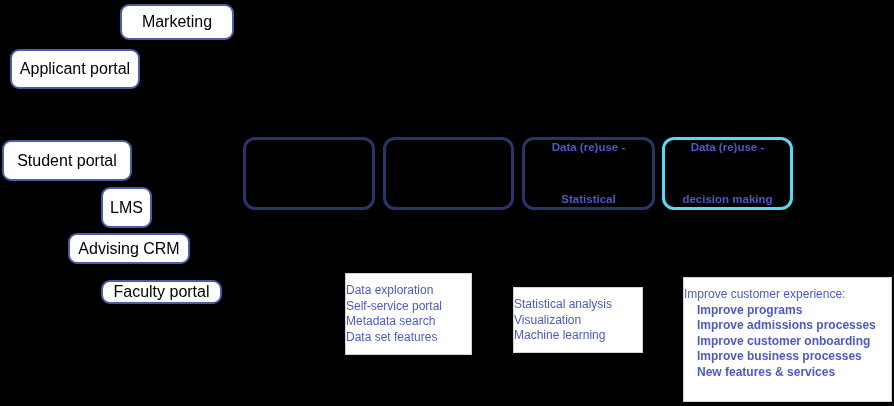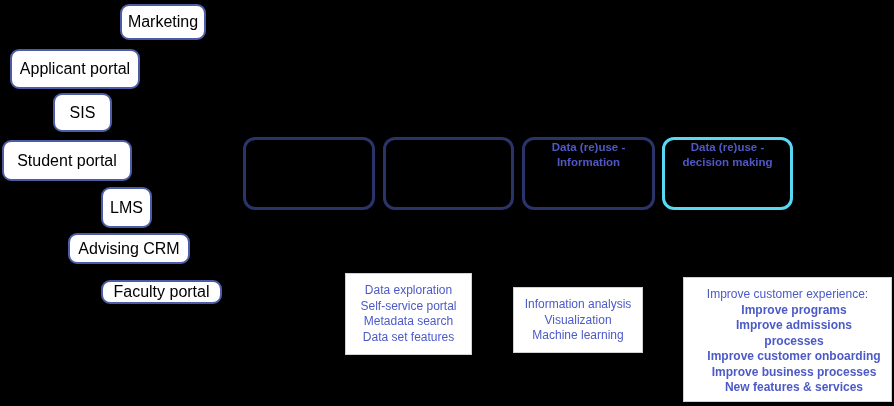--- a/index.html
+++ b/index.html
@@ -19,46 +19,42 @@
     position:absolute;box-sizing:border-box;
     background:#ffffff;border:2.5px solid var(--src-border);border-radius:9px;
     color:#000000;font-size:16px;
     display:flex;align-items:center;justify-content:center;text-align:center;
   }
 
   .stage{
     position:absolute;box-sizing:border-box;top:137px;height:73px;
     background:var(--bg);border:3px solid var(--stage-border);border-radius:12px;
     color:var(--stage-text);font-size:11.5px;font-weight:bold;line-height:1.3;
-    display:flex;flex-direction:column;align-items:center;justify-content:flex-start;text-align:center;
+    display:flex;flex-direction:column;align-items:center;justify-content:space-between;text-align:center;
   }
   .stage.highlight{border-color:var(--highlight-border);}
 
   .panel{
     position:absolute;box-sizing:border-box;
     background:#ffffff;border:1.5px solid var(--panel-border);
     color:var(--panel-text);font-size:12px;line-height:15.5px;
-    padding:9px 8px;
-    text-align:center;
+    padding:9px 0;
   }
   .panel .indent{padding-left:13px;font-weight:bold;}
 </style>
 </head>
 <body>
 
 <div class="canvas">
 
-  <div class="src" style="left:120px;top:4px;width:86px;height:36px">
+  <div class="src" style="left:120px;top:4px;width:114px;height:36px">
     <span>Marketing</span>
   </div>
   <div class="src" style="left:10px;top:49px;width:130px;height:40px">
     <span>Applicant portal</span>
-  </div>
-  <div class="src" style="left:53px;top:93px;width:59px;height:39px">
-    <span>SIS</span>
   </div>
   <div class="src" style="left:2px;top:140px;width:130px;height:41px">
     <span>Student portal</span>
   </div>
   <div class="src" style="left:101px;top:187px;width:51px;height:41px">
     <span>LMS</span>
   </div>
   <div class="src" style="left:68px;top:233px;width:122px;height:31px">
     <span>Advising CRM</span>
   </div>
@@ -69,36 +65,36 @@
   <div class="stage" style="left:243px;width:132px">
     <span></span>
     <span></span>
   </div>
   <div class="stage" style="left:383px;width:131px">
     <span></span>
     <span></span>
   </div>
   <div class="stage" style="left:522px;width:133px">
     <span>Data (re)use -</span>
-    <span>Information</span>
+    <span>Statistical</span>
   </div>
   <div class="stage highlight" style="left:662px;width:131px">
     <span>Data (re)use -</span>
     <span>decision making</span>
   </div>
 
   <div class="panel" style="left:345px;top:273px;width:127px;height:82px">
     <div>Data exploration</div>
     <div>Self-service portal</div>
     <div>Metadata search</div>
     <div>Data set features</div>
   </div>
 
   <div class="panel" style="left:513px;top:287px;width:130px;height:66px">
-    <div>Information analysis</div>
+    <div>Statistical analysis</div>
     <div>Visualization</div>
     <div>Machine learning</div>
   </div>
 
   <div class="panel" style="left:683px;top:277px;width:209px;height:125px">
     <div>Improve customer experience:</div>
     <div class="indent">Improve programs</div>
     <div class="indent">Improve admissions processes</div>
     <div class="indent">Improve customer onboarding</div>
     <div class="indent">Improve business processes</div>

